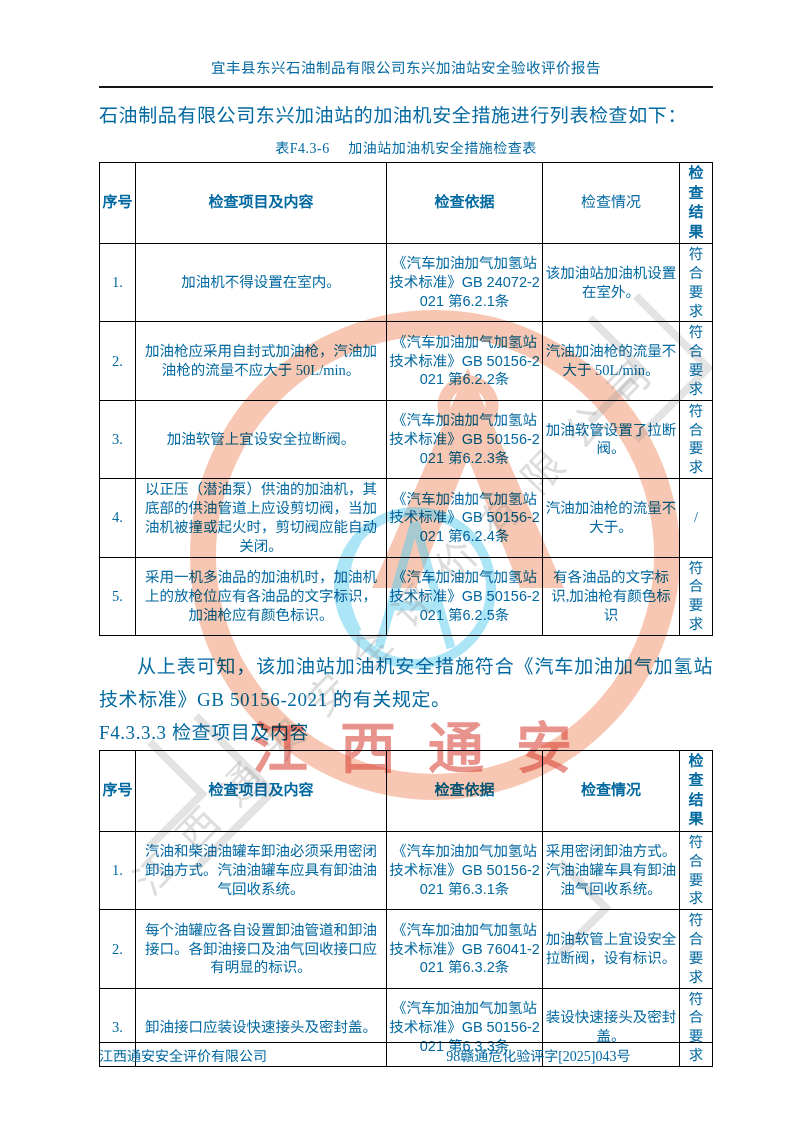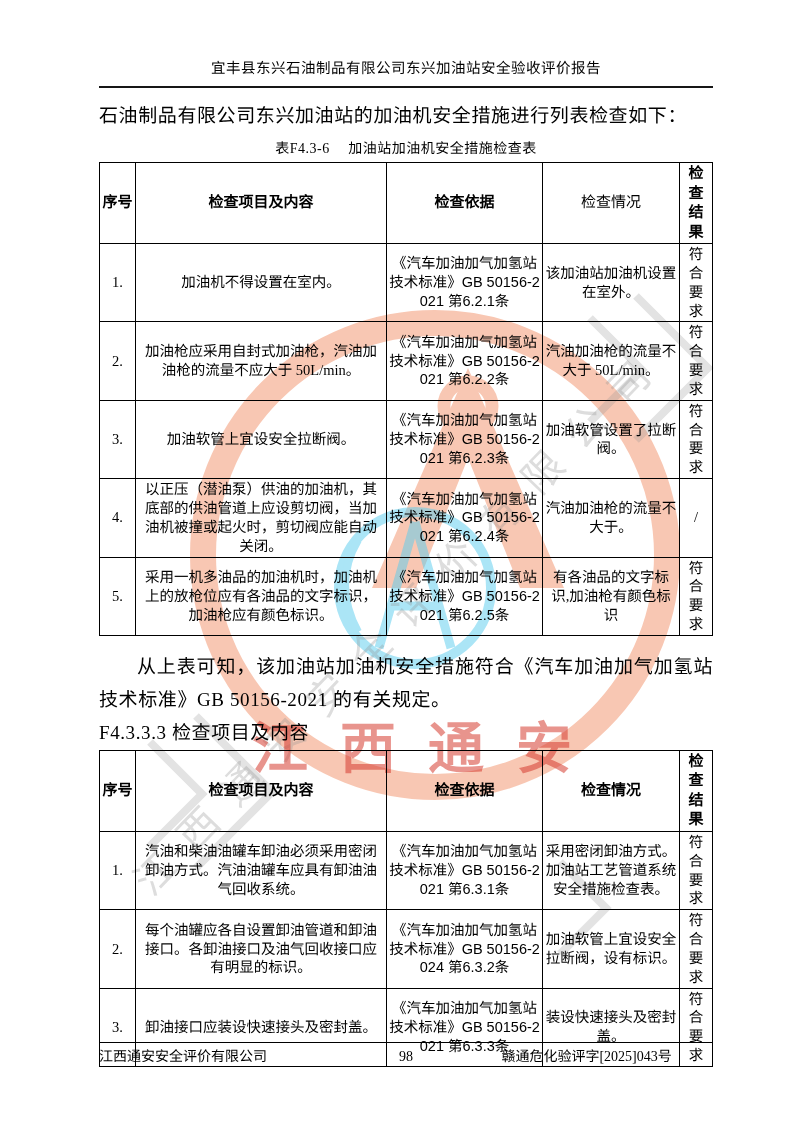--- a/index.html
+++ b/index.html
@@ -1,19 +1,19 @@
 <!DOCTYPE html>
 <html lang="zh-CN"><head>
 <meta charset="utf-8">
 <style>
   * { margin:0; padding:0; box-sizing:border-box; }
   html,body { background:#e8e8e8; }
   .page {
     position:relative; width:793px; height:1122px; margin:0 auto;
-    background:#ffffff; color:#000000;
+    background:#ffffff; color:#0369a1;
     font-family:"Liberation Serif","DejaVu Serif",serif;
     overflow:hidden;
   }
   .content { position:absolute; left:99px; top:0; width:614px; }
 
   .doc-header {
     padding-top:58px; padding-bottom:7px; text-align:center;
     font-size:14.5px; line-height:21px; letter-spacing:.5px;
     border-bottom:2.5px solid #161616;
   }
@@ -53,22 +53,22 @@
   .para { font-size:19px; line-height:33px; letter-spacing:.6px; text-align:justify; }
   .para.first { margin-top:14px; }
   .indent { text-indent:38px; }
 
   .footer {
     position:absolute; left:99px; top:1042px; width:614px;
     border-top:1.5px solid #000; padding-top:5px;
     display:flex; font-size:14px; line-height:18px;
   }
   .footer .f-left  { flex:1.4; text-align:left; }
-  .footer .f-mid   { flex:.6; text-align:center; }
-  .footer .f-right { flex:1.4; text-align:center; }
+  .footer .f-mid   { flex:.6; text-align:right; }
+  .footer .f-right { flex:1.4; text-align:left; }
 
   .watermark {
     position:absolute; inset:0; z-index:5;
     pointer-events:none; mix-blend-mode:multiply;
   }
   .watermark svg { position:absolute; inset:0; }
 </style>
 </head>
 <body>
 
@@ -98,21 +98,21 @@
             <th>检查项目及内容</th>
             <th>检查依据</th>
             <th>检查情况</th>
             <th>检查结果</th>
           </tr>
         </thead>
       <tbody>
           <tr>
             <td class="col-no">1.</td>
             <td class="col-item cell-bold">加油机不得设置在室内。</td>
-            <td class="col-basis">《汽车加油加气加氢站技术标准》GB 50156-2021 第6.2.1条</td>
+            <td class="col-basis">《汽车加油加气加氢站技术标准》GB 24072-2021 第6.2.1条</td>
             <td class="col-sit">该加油站加油机设置在室外。</td>
             <td class="col-res">符合要求</td>
           </tr>
           <tr>
             <td class="col-no">2.</td>
             <td class="col-item">加油枪应采用自封式加油枪，汽油加油枪的流量不应大于 50L/min。</td>
             <td class="col-basis">《汽车加油加气加氢站技术标准》GB 50156-2021 第6.2.2条</td>
             <td class="col-sit">汽油加油枪的流量不大于 50L/min。</td>
             <td class="col-res">符合要求</td>
           </tr>
@@ -159,27 +159,27 @@
             <th>检查依据</th>
             <th>检查情况</th>
             <th>检查结果</th>
           </tr>
         </thead>
       <tbody>
           <tr>
             <td class="col-no">1.</td>
             <td class="col-item cell-bold">汽油和柴油油罐车卸油必须采用密闭卸油方式。汽油油罐车应具有卸油油气回收系统。</td>
             <td class="col-basis cell-bold">《汽车加油加气加氢站技术标准》GB 50156-2021 第6.3.1条</td>
-            <td class="col-sit">采用密闭卸油方式。加油站工艺管道系统安全措施检查表。</td>
+            <td class="col-sit">采用密闭卸油方式。汽油油罐车具有卸油油气回收系统。</td>
             <td class="col-res">符合要求</td>
           </tr>
           <tr>
             <td class="col-no">2.</td>
             <td class="col-item">每个油罐应各自设置卸油管道和卸油接口。各卸油接口及油气回收接口应有明显的标识。</td>
-            <td class="col-basis">《汽车加油加气加氢站技术标准》GB 50156-2024 第6.3.2条</td>
+            <td class="col-basis">《汽车加油加气加氢站技术标准》GB 76041-2021 第6.3.2条</td>
             <td class="col-sit">加油软管上宜设安全拉断阀，设有标识。</td>
             <td class="col-res">符合要求</td>
           </tr>
           <tr>
             <td class="col-no">3.</td>
             <td class="col-item">卸油接口应装设快速接头及密封盖。</td>
             <td class="col-basis">《汽车加油加气加氢站技术标准》GB 50156-2021 第6.3.3条</td>
             <td class="col-sit">装设快速接头及密封盖。</td>
             <td class="col-res">符合要求</td>
           </tr>

